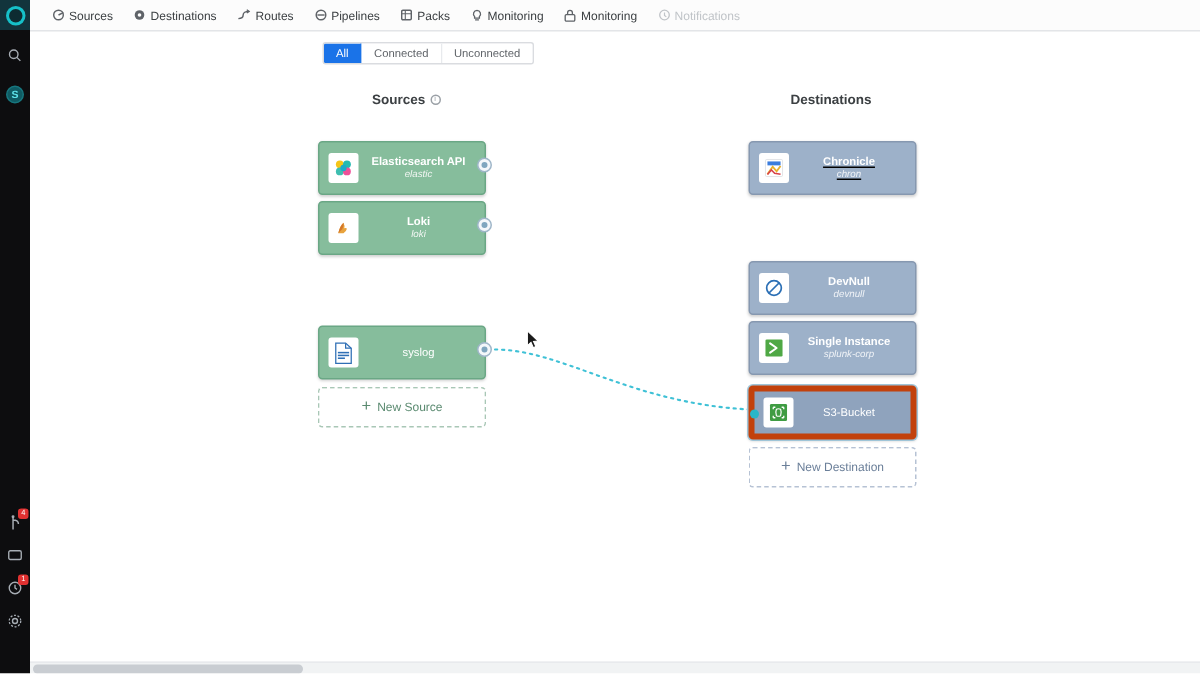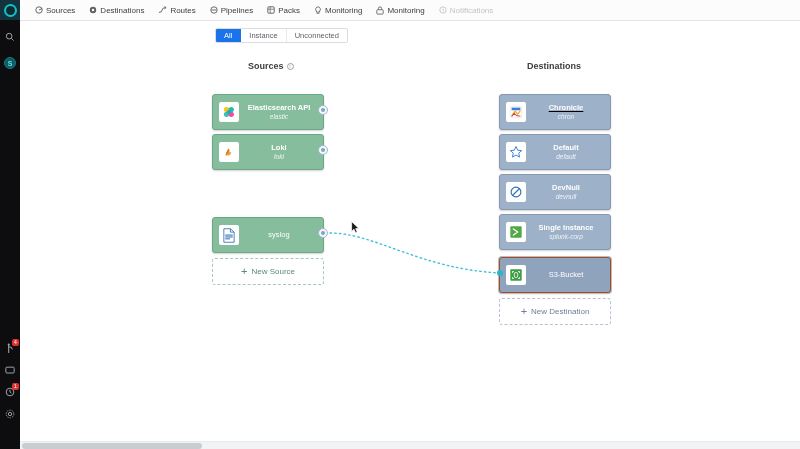--- a/index.html
+++ b/index.html
@@ -105,21 +105,21 @@
 
   
   .node {
     position: absolute; width: 112px; height: 36px; border-radius: 3px;
     display: flex; align-items: center; padding: 0 4px;
     box-shadow: 0 1px 2px rgba(0,0,0,.18);
   }
   .node.src  { background: #86bd9c; border: 1px solid #6aa785; }
   .node.dst  { background: #9db1c9; border: 1px solid #8698b0; }
   .node.dst.selected { background: #8fa3bd; border: 1px solid #5b7characters; }
-  .node.dst.selected { border: 1px solid #c2410c; box-shadow: 0 0 0 1px #9fc5d8, 0 1px 2px rgba(0,0,0,.2); }
+  .node.dst.selected { border: 4px solid #c2410c; box-shadow: 0 0 0 1px #9fc5d8, 0 1px 2px rgba(0,0,0,.2); }
 
   .node .ico-box {
     width: 20px; height: 20px; background: #fff; border-radius: 2px;
     display: flex; align-items: center; justify-content: center;
     flex: none; margin-left: 2px;
   }
   .node .ico-box svg { display: block; }
   .node .labels {
     flex: 1; text-align: center; line-height: 1.15;
     overflow: hidden; padding: 0 4px;
@@ -293,21 +293,21 @@
           </svg>
       </span>
       <span>Notifications</span>
     </div>
   </div>
 
   <div class="canvas">
 
     <div class="filters">
       <div class="pill active">All</div>
-      <div class="pill">Instance</div>
+      <div class="pill">Connected</div>
       <div class="pill">Unconnected</div>
     </div>
 
     <div class="col-head sources">
       <span>Sources</span>
       <span class="info-dot">i</span>
     </div>
     <div class="col-head dests">
       <span>Destinations</span>
     </div>
@@ -378,31 +378,20 @@
           <path d="M3 12.8 L7 7 L10 10.5 L13 6.5" fill="none" stroke="#e8b02c" stroke-width="1.4"></path>
           <path d="M3 13 L6 9.5 L8.5 12 L13 12.8" fill="none" stroke="#d9434a" stroke-width="1.2"></path>
         </svg>
       </div>
       <div class="labels">
         <div class="n-title">Chronicle</div>
         <div class="n-sub">chron</div>
       </div>
     </div>
 
-    <div class="node dst" style="left:479px; top:113px;">
-      <div class="ico-box">
-        <svg width="14" height="14" viewBox="0 0 16 16">
-          <path d="M8 1.8 L10 6 L14.4 6.4 L11.1 9.4 L12.1 13.8 L8 11.5 L3.9 13.8 L4.9 9.4 L1.6 6.4 L6 6z" fill="none" stroke="#3b7ddd" stroke-width="1.1" stroke-linejoin="round"></path>
-        </svg>
-      </div>
-      <div class="labels">
-        <div class="n-title">Default</div>
-        <div class="n-sub">default</div>
-      </div>
-    </div>
 
     <div class="node dst" style="left:479px; top:153px;">
       <div class="ico-box">
         <svg width="14" height="14" viewBox="0 0 16 16">
           <circle cx="8" cy="8" r="5.6" fill="none" stroke="#2b6fb5" stroke-width="1.3"></circle>
           <line x1="4" y1="12" x2="12" y2="4" stroke="#2b6fb5" stroke-width="1.3"></line>
         </svg>
       </div>
       <div class="labels">
         <div class="n-title">DevNull</div>

